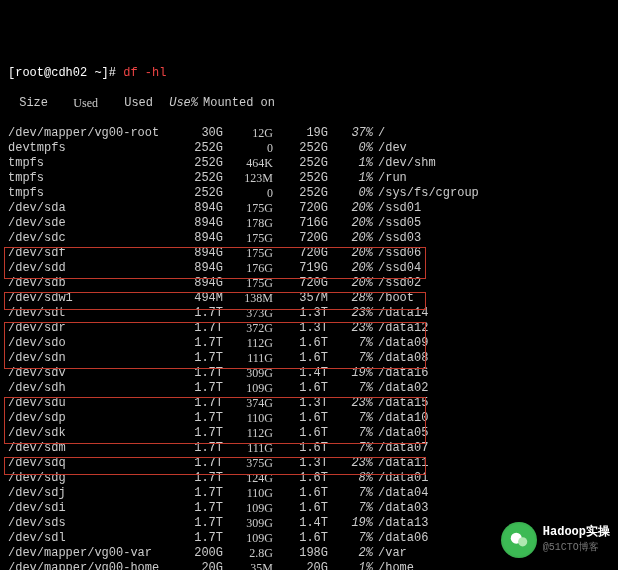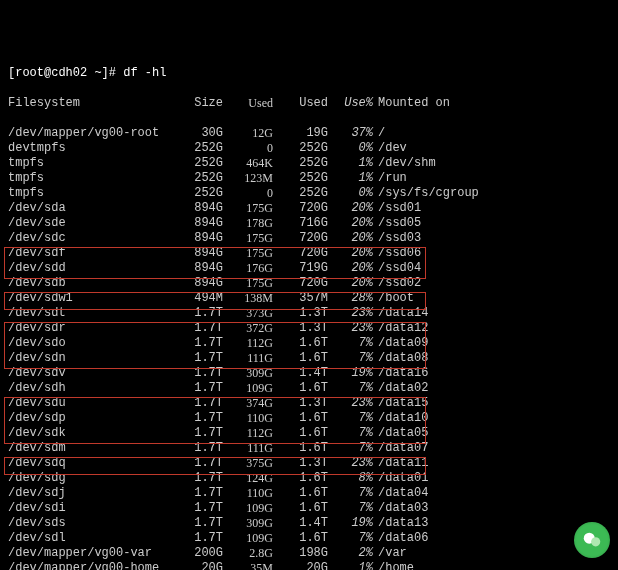--- a/index.html
+++ b/index.html
@@ -10,21 +10,21 @@
       font-family: Consolas, Monaco, 'Courier New', monospace;
       font-size: 12px;
       line-height: 15px;
       white-space: pre;
       position: relative;
       width: 618px;
       height: 570px;
       box-sizing: border-box;
     }
     .prompt .host { color: #ffffff; }
-    .prompt .cmd  { color: #ffffff; }
+    .prompt .cmd  { color: #ef4444; }
     .row { display: flex; }
     .c-fs    { width: 175px; }
     .c-size  { width: 40px; text-align: right; }
     .c-used  { width: 50px; text-align: right; font-family: Liberation Serif, serif; }
     .c-avail { width: 55px; text-align: right; }
     .c-usep  { width: 45px; text-align: right; font-style: italic; }
     .c-mnt   { padding-left: 5px; }
     .boxes { position: absolute; top: 0; left: 0; width: 100%; height: 100%; pointer-events: none; }
     .redbox { position: absolute; border: 1px solid #c0392b; }
     .watermark {
@@ -45,34 +45,37 @@
     .wm-text .t1 { color: #fff; font-weight: bold; font-size: 12px;}
     .wm-text .t2 { color: #777; font-size: 10px;}
   </style>
 </head>
 <body>
 
 
 
 <div class="prompt"><span class="host">[root@cdh02 ~]# </span><span class="cmd">df -hl</span></div>
 <div class="row">
-  <span class="c-fs">Filesystem</span>
   <span class="c-size">Size</span>
   <span class="c-used">Used</span>
   <span class="c-avail">Used</span>
   <span class="c-usep">Use%</span>
   <span class="c-mnt">Mounted on</span>
 </div>
 <div id="rows"><div class="row"><span class="c-fs">/dev/mapper/vg00-root</span><span class="c-size">30G</span><span class="c-used">12G</span><span class="c-avail">19G</span><span class="c-usep">37%</span><span class="c-mnt">/</span></div><div class="row"><span class="c-fs">devtmpfs</span><span class="c-size">252G</span><span class="c-used">0</span><span class="c-avail">252G</span><span class="c-usep">0%</span><span class="c-mnt">/dev</span></div><div class="row"><span class="c-fs">tmpfs</span><span class="c-size">252G</span><span class="c-used">464K</span><span class="c-avail">252G</span><span class="c-usep">1%</span><span class="c-mnt">/dev/shm</span></div><div class="row"><span class="c-fs">tmpfs</span><span class="c-size">252G</span><span class="c-used">123M</span><span class="c-avail">252G</span><span class="c-usep">1%</span><span class="c-mnt">/run</span></div><div class="row"><span class="c-fs">tmpfs</span><span class="c-size">252G</span><span class="c-used">0</span><span class="c-avail">252G</span><span class="c-usep">0%</span><span class="c-mnt">/sys/fs/cgroup</span></div><div class="row"><span class="c-fs">/dev/sda</span><span class="c-size">894G</span><span class="c-used">175G</span><span class="c-avail">720G</span><span class="c-usep">20%</span><span class="c-mnt">/ssd01</span></div><div class="row"><span class="c-fs">/dev/sde</span><span class="c-size">894G</span><span class="c-used">178G</span><span class="c-avail">716G</span><span class="c-usep">20%</span><span class="c-mnt">/ssd05</span></div><div class="row"><span class="c-fs">/dev/sdc</span><span class="c-size">894G</span><span class="c-used">175G</span><span class="c-avail">720G</span><span class="c-usep">20%</span><span class="c-mnt">/ssd03</span></div><div class="row"><span class="c-fs">/dev/sdf</span><span class="c-size">894G</span><span class="c-used">175G</span><span class="c-avail">720G</span><span class="c-usep">20%</span><span class="c-mnt">/ssd06</span></div><div class="row"><span class="c-fs">/dev/sdd</span><span class="c-size">894G</span><span class="c-used">176G</span><span class="c-avail">719G</span><span class="c-usep">20%</span><span class="c-mnt">/ssd04</span></div><div class="row"><span class="c-fs">/dev/sdb</span><span class="c-size">894G</span><span class="c-used">175G</span><span class="c-avail">720G</span><span class="c-usep">20%</span><span class="c-mnt">/ssd02</span></div><div class="row"><span class="c-fs">/dev/sdw1</span><span class="c-size">494M</span><span class="c-used">138M</span><span class="c-avail">357M</span><span class="c-usep">28%</span><span class="c-mnt">/boot</span></div><div class="row"><span class="c-fs">/dev/sdt</span><span class="c-size">1.7T</span><span class="c-used">373G</span><span class="c-avail">1.3T</span><span class="c-usep">23%</span><span class="c-mnt">/data14</span></div><div class="row"><span class="c-fs">/dev/sdr</span><span class="c-size">1.7T</span><span class="c-used">372G</span><span class="c-avail">1.3T</span><span class="c-usep">23%</span><span class="c-mnt">/data12</span></div><div class="row"><span class="c-fs">/dev/sdo</span><span class="c-size">1.7T</span><span class="c-used">112G</span><span class="c-avail">1.6T</span><span class="c-usep">7%</span><span class="c-mnt">/data09</span></div><div class="row"><span class="c-fs">/dev/sdn</span><span class="c-size">1.7T</span><span class="c-used">111G</span><span class="c-avail">1.6T</span><span class="c-usep">7%</span><span class="c-mnt">/data08</span></div><div class="row"><span class="c-fs">/dev/sdv</span><span class="c-size">1.7T</span><span class="c-used">309G</span><span class="c-avail">1.4T</span><span class="c-usep">19%</span><span class="c-mnt">/data16</span></div><div class="row"><span class="c-fs">/dev/sdh</span><span class="c-size">1.7T</span><span class="c-used">109G</span><span class="c-avail">1.6T</span><span class="c-usep">7%</span><span class="c-mnt">/data02</span></div><div class="row"><span class="c-fs">/dev/sdu</span><span class="c-size">1.7T</span><span class="c-used">374G</span><span class="c-avail">1.3T</span><span class="c-usep">23%</span><span class="c-mnt">/data15</span></div><div class="row"><span class="c-fs">/dev/sdp</span><span class="c-size">1.7T</span><span class="c-used">110G</span><span class="c-avail">1.6T</span><span class="c-usep">7%</span><span class="c-mnt">/data10</span></div><div class="row"><span class="c-fs">/dev/sdk</span><span class="c-size">1.7T</span><span class="c-used">112G</span><span class="c-avail">1.6T</span><span class="c-usep">7%</span><span class="c-mnt">/data05</span></div><div class="row"><span class="c-fs">/dev/sdm</span><span class="c-size">1.7T</span><span class="c-used">111G</span><span class="c-avail">1.6T</span><span class="c-usep">7%</span><span class="c-mnt">/data07</span></div><div class="row"><span class="c-fs">/dev/sdq</span><span class="c-size">1.7T</span><span class="c-used">375G</span><span class="c-avail">1.3T</span><span class="c-usep">23%</span><span class="c-mnt">/data11</span></div><div class="row"><span class="c-fs">/dev/sdg</span><span class="c-size">1.7T</span><span class="c-used">124G</span><span class="c-avail">1.6T</span><span class="c-usep">8%</span><span class="c-mnt">/data01</span></div><div class="row"><span class="c-fs">/dev/sdj</span><span class="c-size">1.7T</span><span class="c-used">110G</span><span class="c-avail">1.6T</span><span class="c-usep">7%</span><span class="c-mnt">/data04</span></div><div class="row"><span class="c-fs">/dev/sdi</span><span class="c-size">1.7T</span><span class="c-used">109G</span><span class="c-avail">1.6T</span><span class="c-usep">7%</span><span class="c-mnt">/data03</span></div><div class="row"><span class="c-fs">/dev/sds</span><span class="c-size">1.7T</span><span class="c-used">309G</span><span class="c-avail">1.4T</span><span class="c-usep">19%</span><span class="c-mnt">/data13</span></div><div class="row"><span class="c-fs">/dev/sdl</span><span class="c-size">1.7T</span><span class="c-used">109G</span><span class="c-avail">1.6T</span><span class="c-usep">7%</span><span class="c-mnt">/data06</span></div><div class="row"><span class="c-fs">/dev/mapper/vg00-var</span><span class="c-size">200G</span><span class="c-used">2.8G</span><span class="c-avail">198G</span><span class="c-usep">2%</span><span class="c-mnt">/var</span></div><div class="row"><span class="c-fs">/dev/mapper/vg00-home</span><span class="c-size">20G</span><span class="c-used">35M</span><span class="c-avail">20G</span><span class="c-usep">1%</span><span class="c-mnt">/home</span></div></div>
 
 <div class="boxes" id="boxes"><div class="redbox" style="top: 247px; left: 4px; width: 420px; height: 30px;"></div><div class="redbox" style="top: 292px; left: 4px; width: 420px; height: 16px;"></div><div class="redbox" style="top: 322px; left: 4px; width: 420px; height: 45px;"></div><div class="redbox" style="top: 397px; left: 4px; width: 420px; height: 45px;"></div><div class="redbox" style="top: 457px; left: 4px; width: 420px; height: 16px;"></div></div>
 
 <div class="watermark">
   <div class="wm-badge">
     <svg width="22" height="22" viewBox="0 0 24 24" fill="#fff">
         <circle cx="9" cy="10" r="6"></circle>
         <circle cx="16" cy="14" r="5" fill="#aee8b0"></circle>
       </svg>
   </div>
+  <div class="wm-text">
+    <span class="t1">Hadoop实操</span>
+    <span class="t2">@51CTO博客</span>
+  </div>
 </div>
 
 
 
 
 </body></html>

